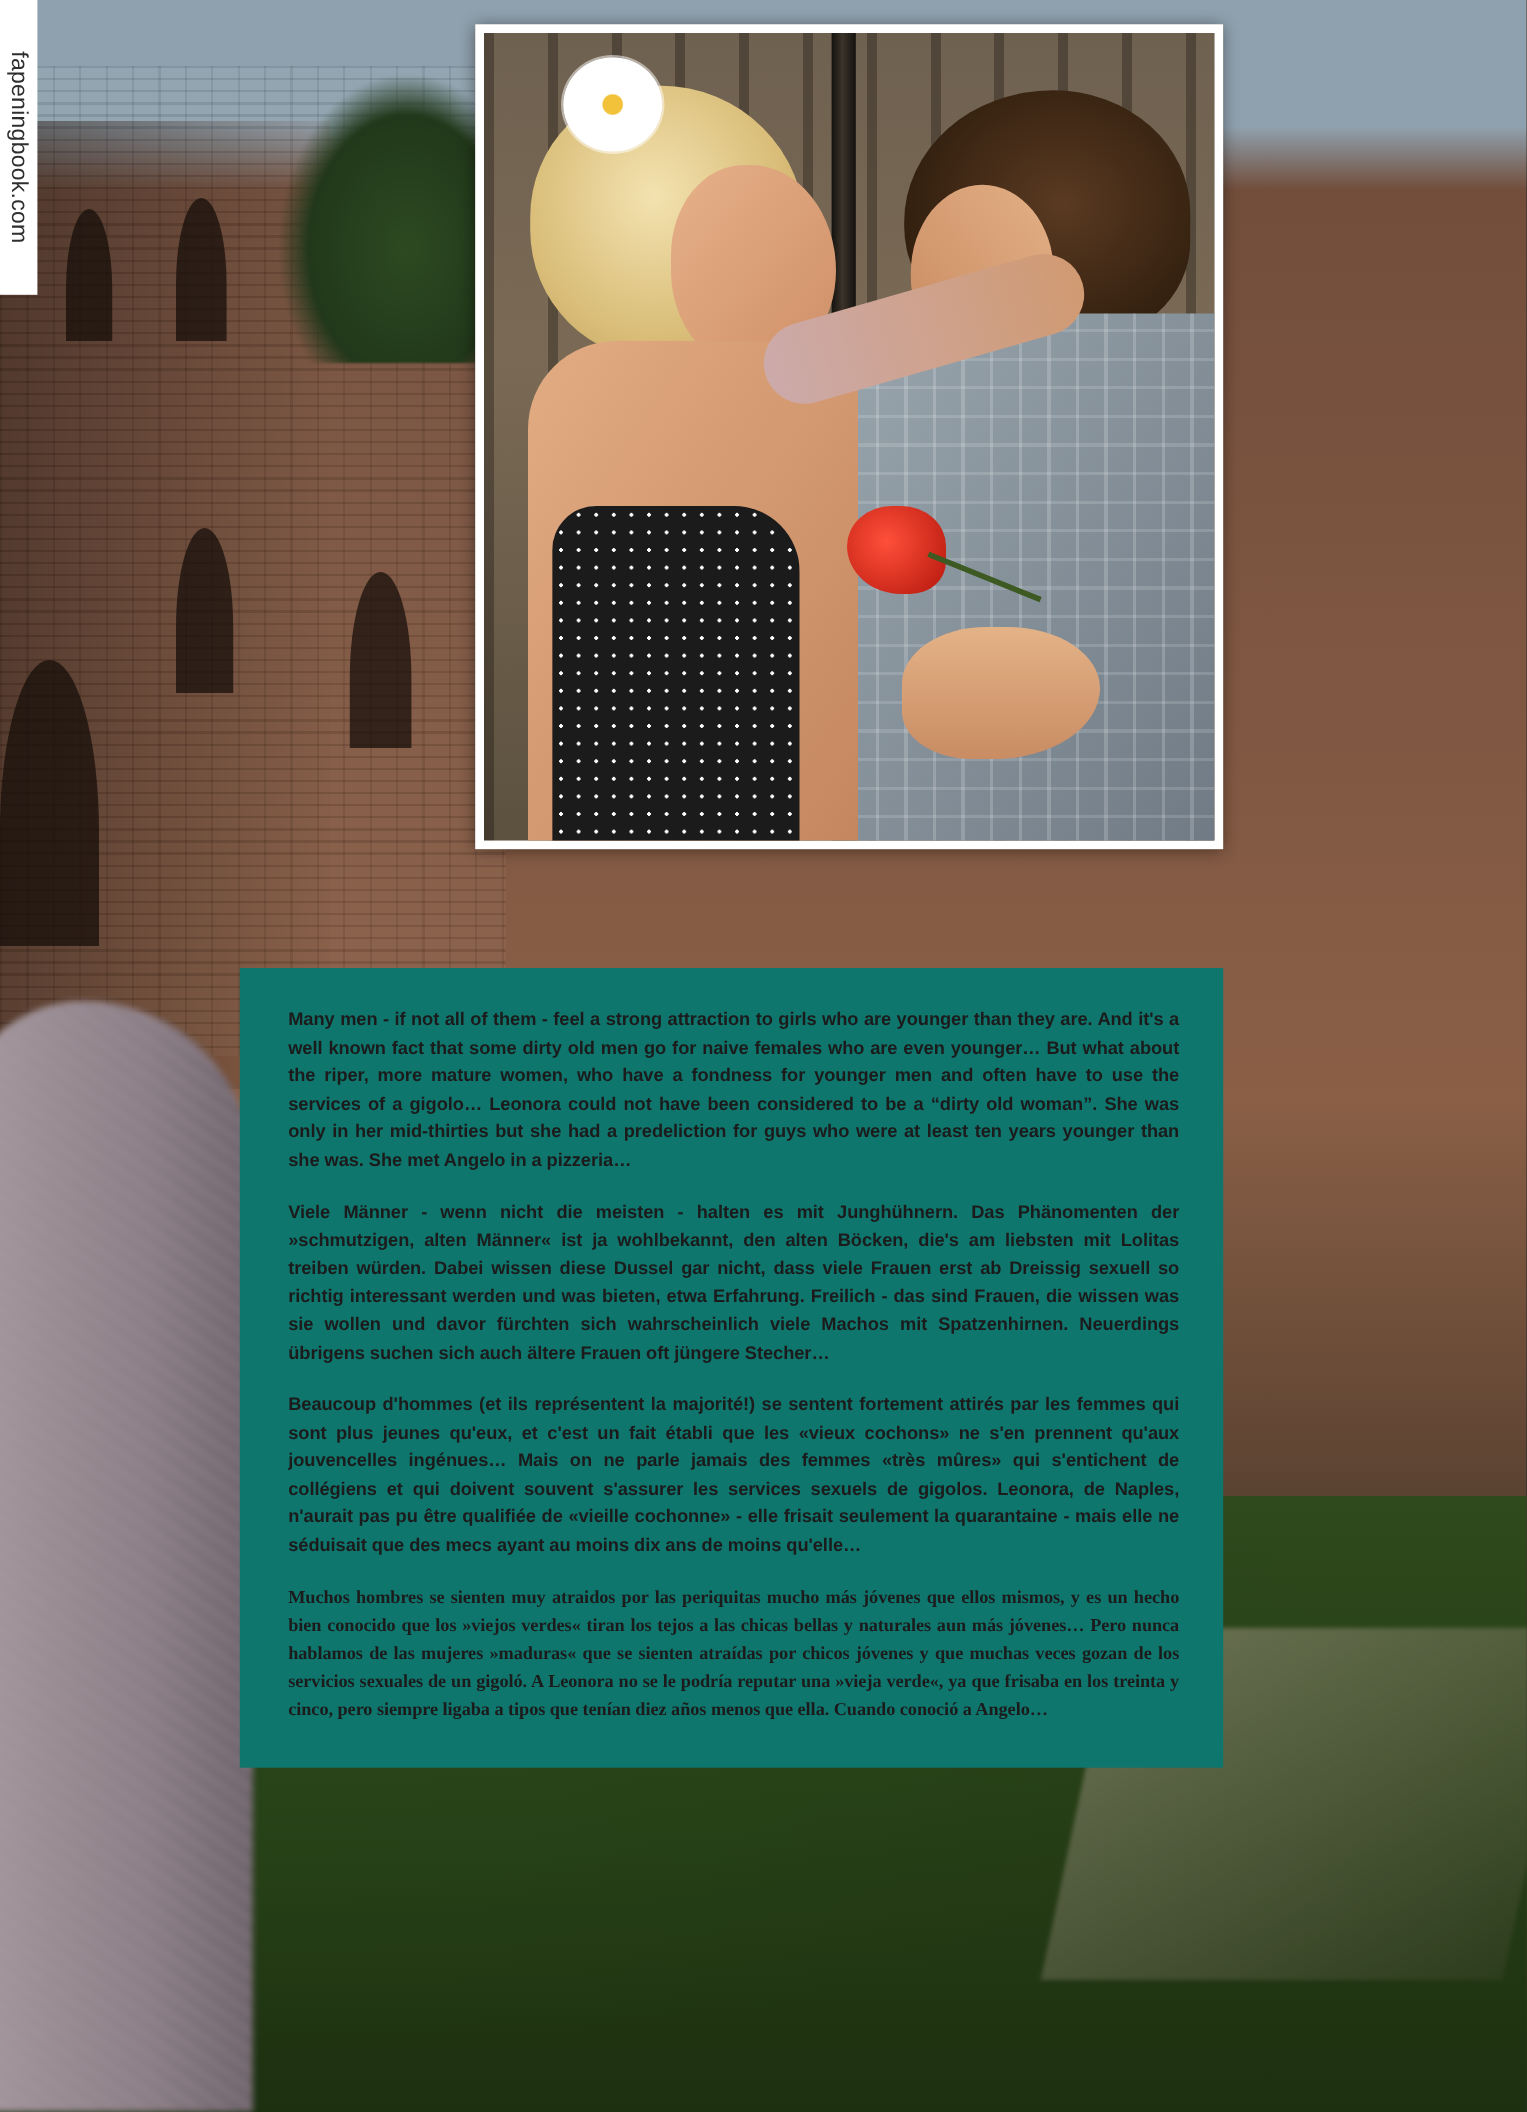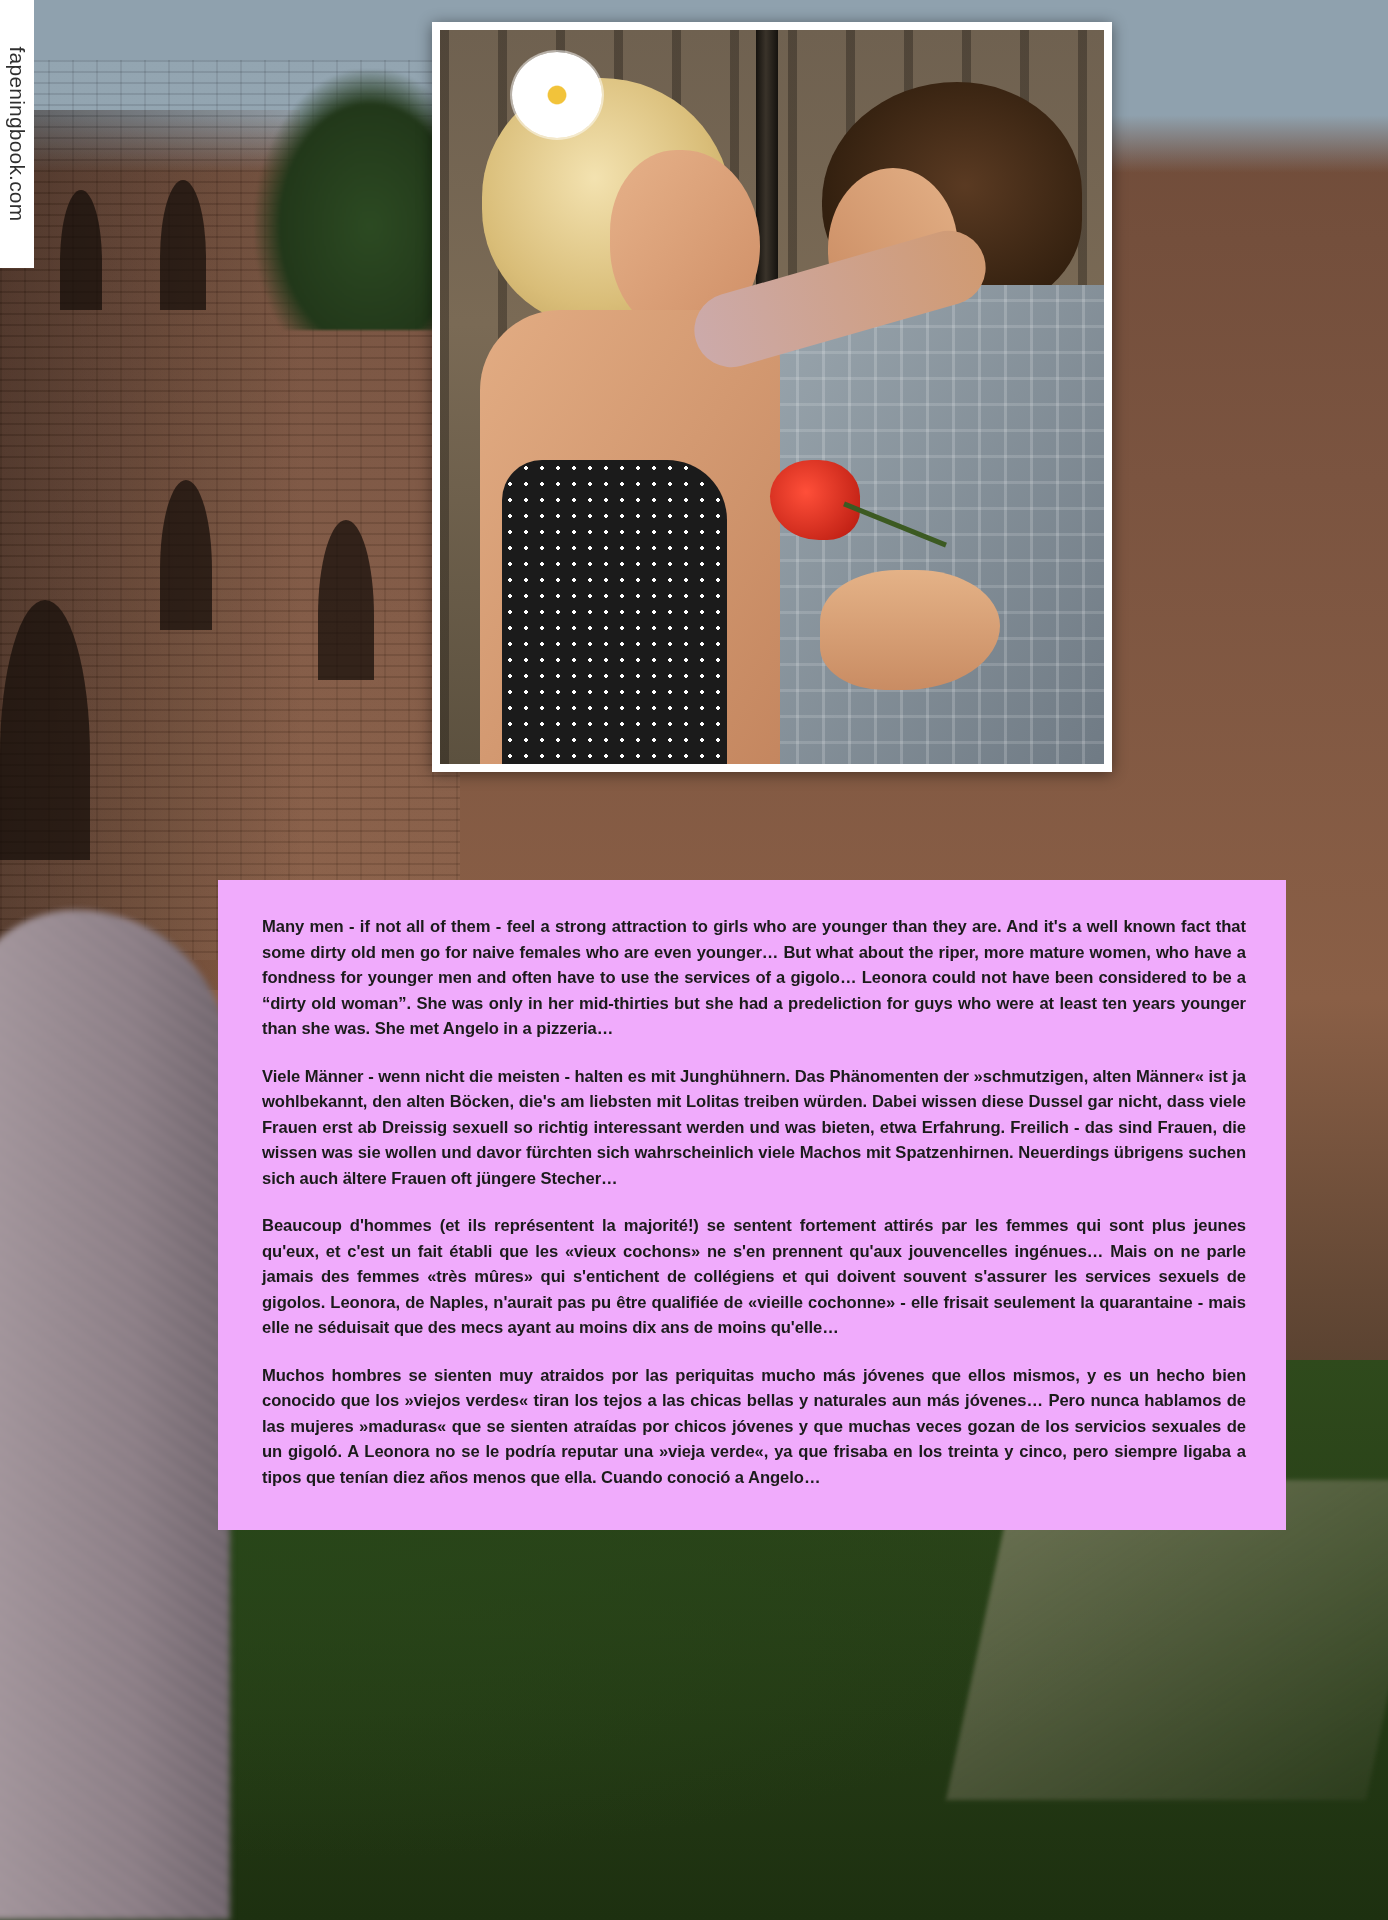--- a/index.html
+++ b/index.html
@@ -219,36 +219,36 @@
     position: absolute;
     left: 400px; top: 492px; width: 110px; height: 5px;
     background: #3c5a22;
     transform: rotate(22deg);
   }
 
   
   .text-panel {
     position: absolute;
     left: 218px; top: 880px;
-    width: 1068px;
+    width: 894px;
     padding: 34px 40px 40px 44px;
     box-sizing: border-box;
-    background: #f0abfc;
+    background: #0f766e;
     z-index: 25;
   }
   .text-panel p {
     margin: 0 0 22px 0;
     color: #1b1b1b;
     font-size: 16.6px;
     line-height: 25.5px;
     text-align: justify;
     font-weight: 600;
     letter-spacing: -0.05px;
   }
-  .text-panel p:last-child { margin-bottom: 0; }
+  .text-panel p:last-child { margin-bottom: 0; font-family: Liberation Serif, serif; }
 </style>
 </head>
 <body>
 
 <div class="page">
 
   <div class="bg-photo">
     <div class="bg-tower"></div>
     <div class="bg-brick"></div>
     <div class="bg-trees"></div>

